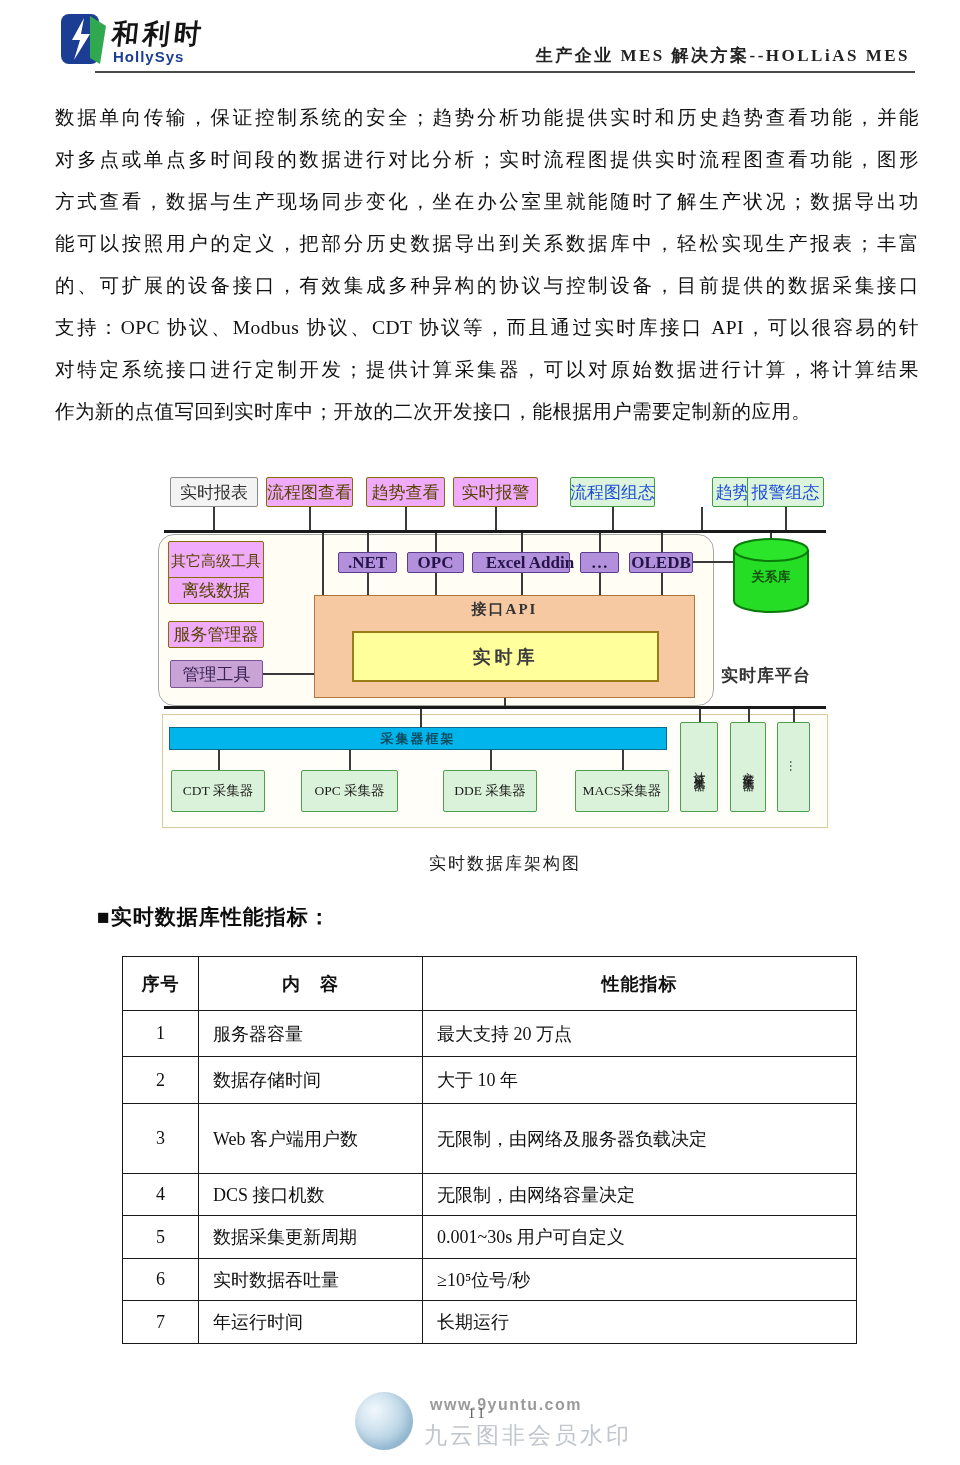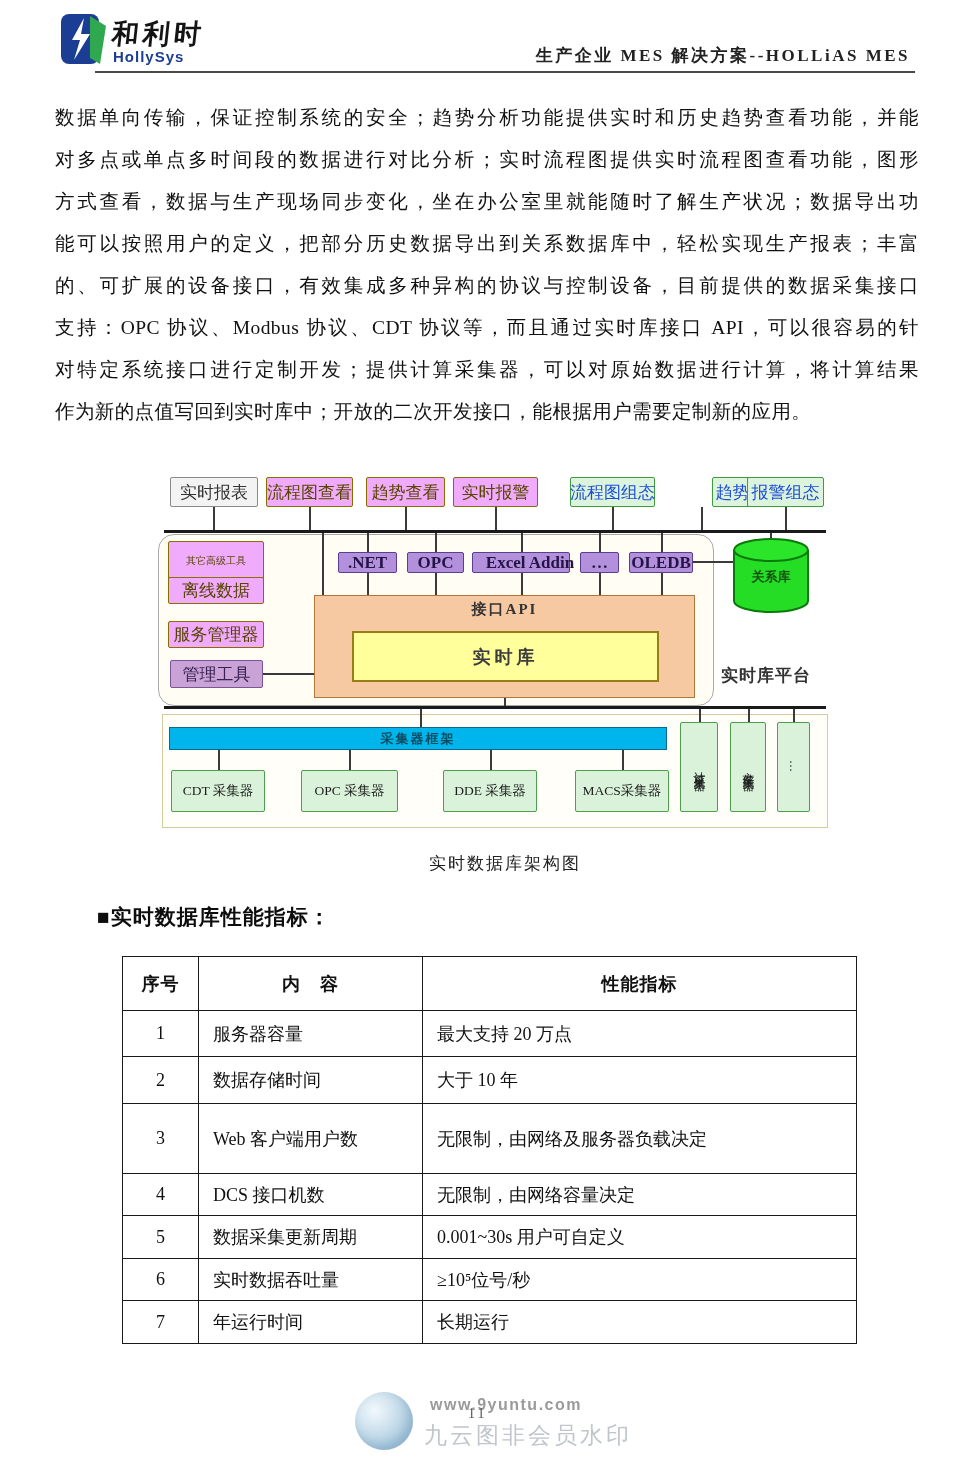--- a/index.html
+++ b/index.html
@@ -111,21 +111,21 @@
   <i class="lv" style="left:309px;top:507px;height:23px;"></i>
   <i class="lv" style="left:405px;top:507px;height:23px;"></i>
   <i class="lv" style="left:495px;top:507px;height:23px;"></i>
   <i class="lv" style="left:612px;top:507px;height:23px;"></i>
   <i class="lv" style="left:701px;top:507px;height:23px;"></i>
   <i class="lv" style="left:785px;top:507px;height:23px;"></i>
   <div class="bus" style="left:164px;top:530px;width:662px;"></div>
 
   <div class="platform"></div>
 
-  <div class="box b-orange" style="left:168px;top:541px;width:96px;height:40px;font-size:10px;">其它高级工具</div>
+  <div class="box b-orange" style="left:168px;top:541px;width:96px;height:40px;font-size:15px;">其它高级工具</div>
   <div class="box b-orange" style="left:168px;top:577px;width:96px;height:27px;">离线数据</div>
   <div class="box b-orange" style="left:168px;top:621px;width:96px;height:27px;">服务管理器</div>
   <div class="box b-pink" style="left:170px;top:660px;width:93px;height:28px;">管理工具</div>
 
   <div class="box b-purple" style="left:338px;top:552px;width:59px;height:21px;">.NET</div>
   <div class="box b-purple" style="left:407px;top:552px;width:57px;height:21px;">OPC</div>
   <div class="box b-purple" style="left:472px;top:552px;width:98px;height:21px;padding-left:18px;">Excel Addin</div>
   <div class="box b-purple" style="left:580px;top:552px;width:39px;height:21px;">…</div>
   <div class="box b-purple" style="left:629px;top:552px;width:64px;height:21px;">OLEDB</div>
 

